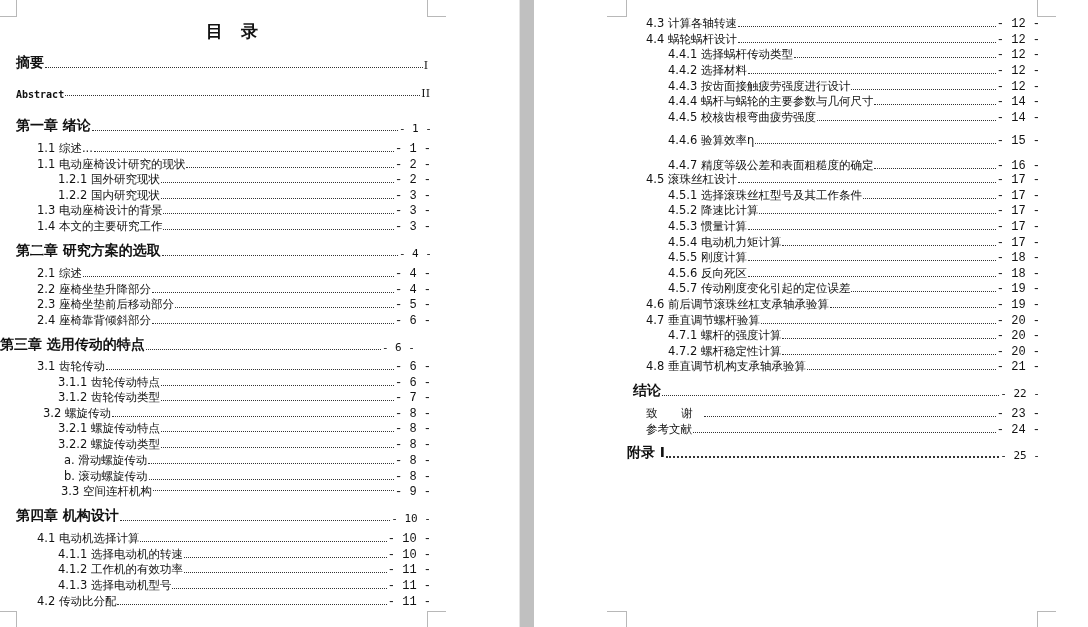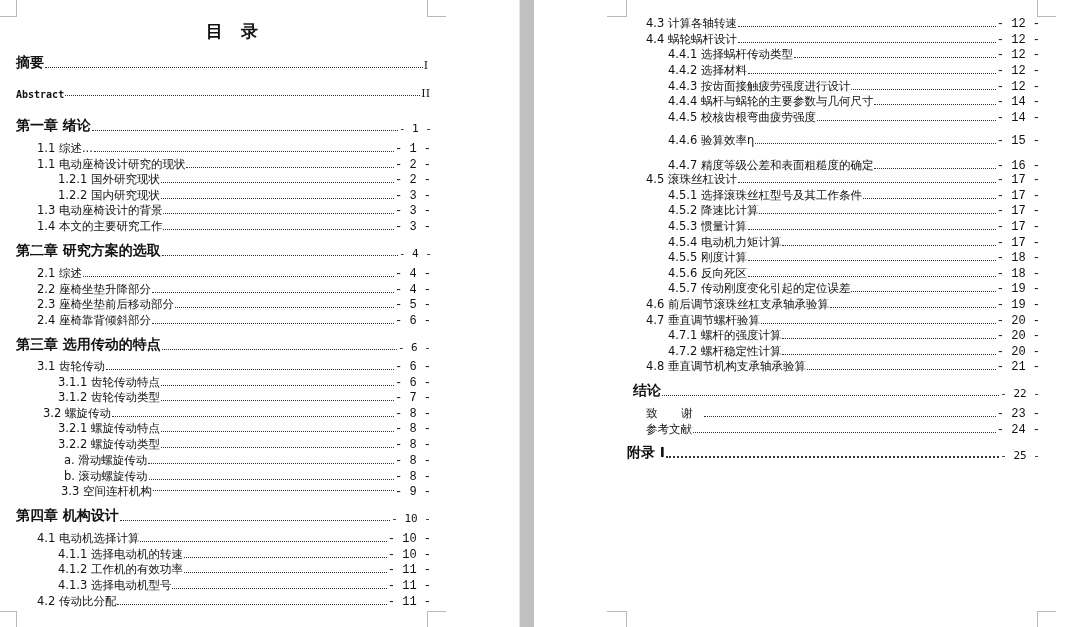--- a/index.html
+++ b/index.html
@@ -104,21 +104,21 @@
       <span class="label">2.3  座椅坐垫前后移动部分</span>
       <span class="leader"></span>
       <span class="pg">- 5 -</span>
     </div>
   <div class="entry lv2" style="left:37px;width:394px;top:313px;">
       <span class="label">2.4  座椅靠背倾斜部分</span>
       <span class="leader"></span>
       <span class="pg">- 6 -</span>
     </div>
 
-  <div class="entry lv1" style="left:16px;width:415px;top:336px;">
+  <div class="entry lv1" style="left:0;width:415px;top:336px;">
       <span class="label">第三章  选用传动的特点</span>
       <span class="leader"></span>
       <span class="pg">- 6 -</span>
     </div>
 
   <div class="entry lv2" style="left:37px;width:394px;top:359px;">
       <span class="label">3.1  齿轮传动</span>
       <span class="leader"></span>
       <span class="pg">- 6 -</span>
     </div>

